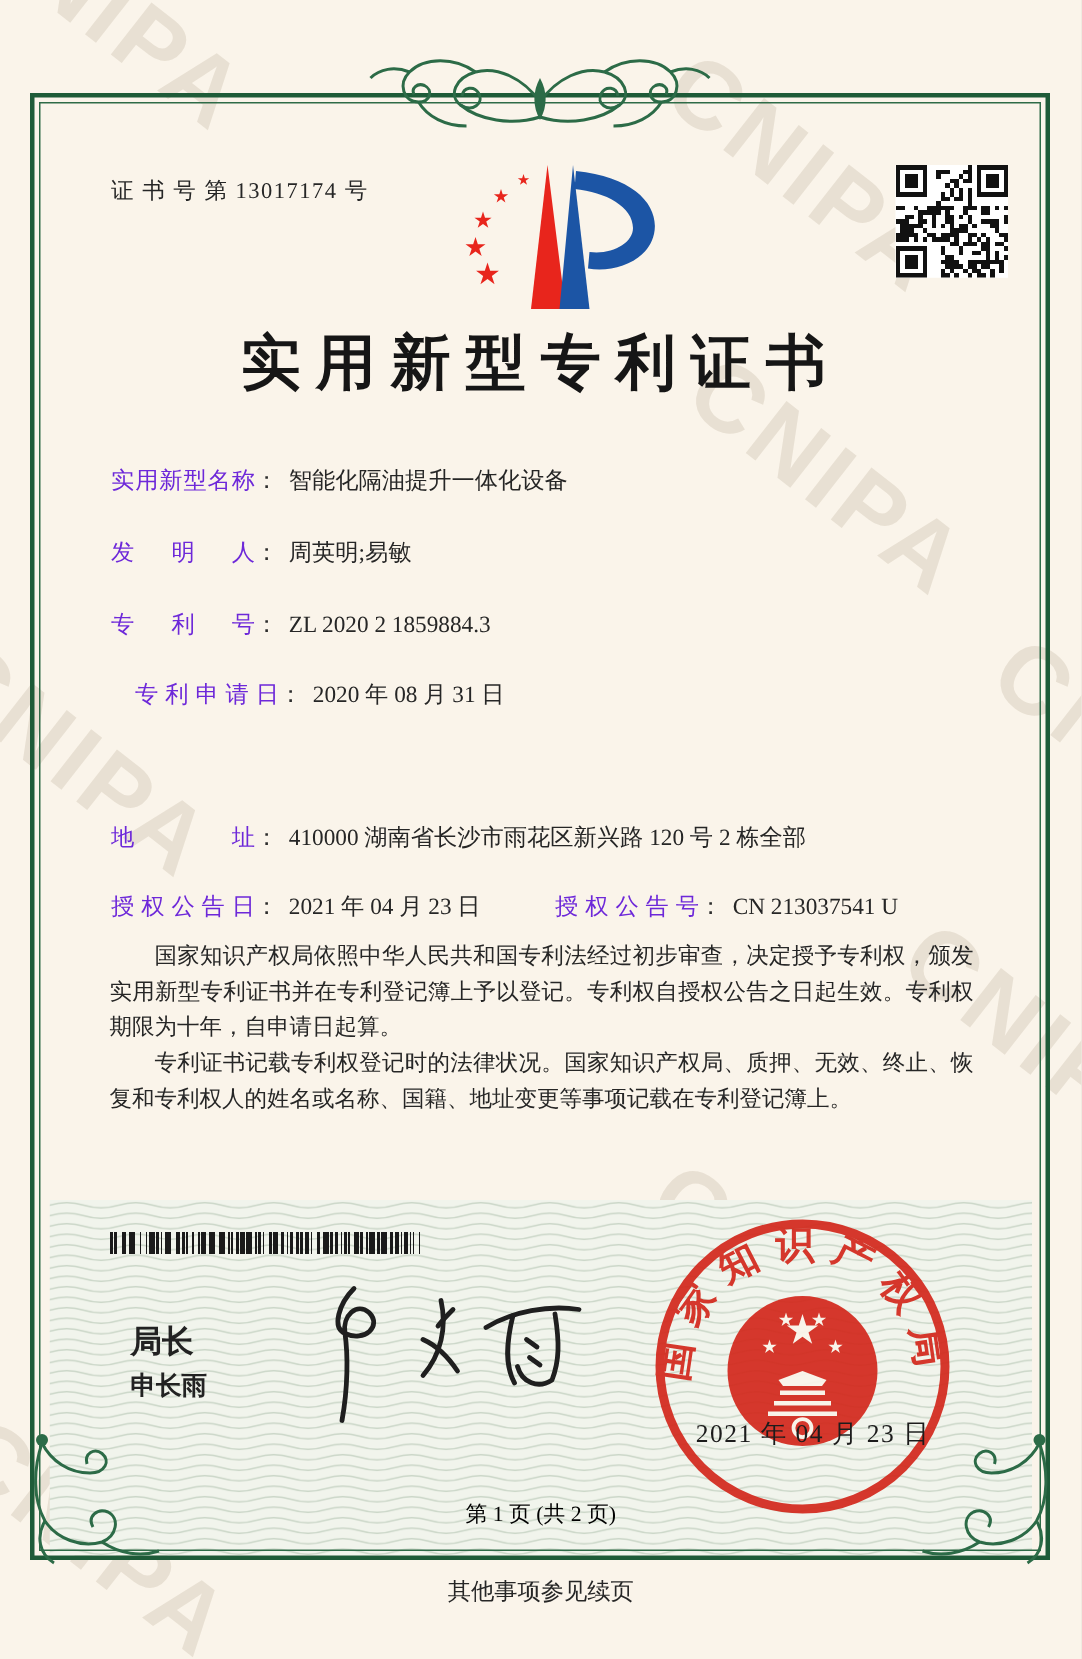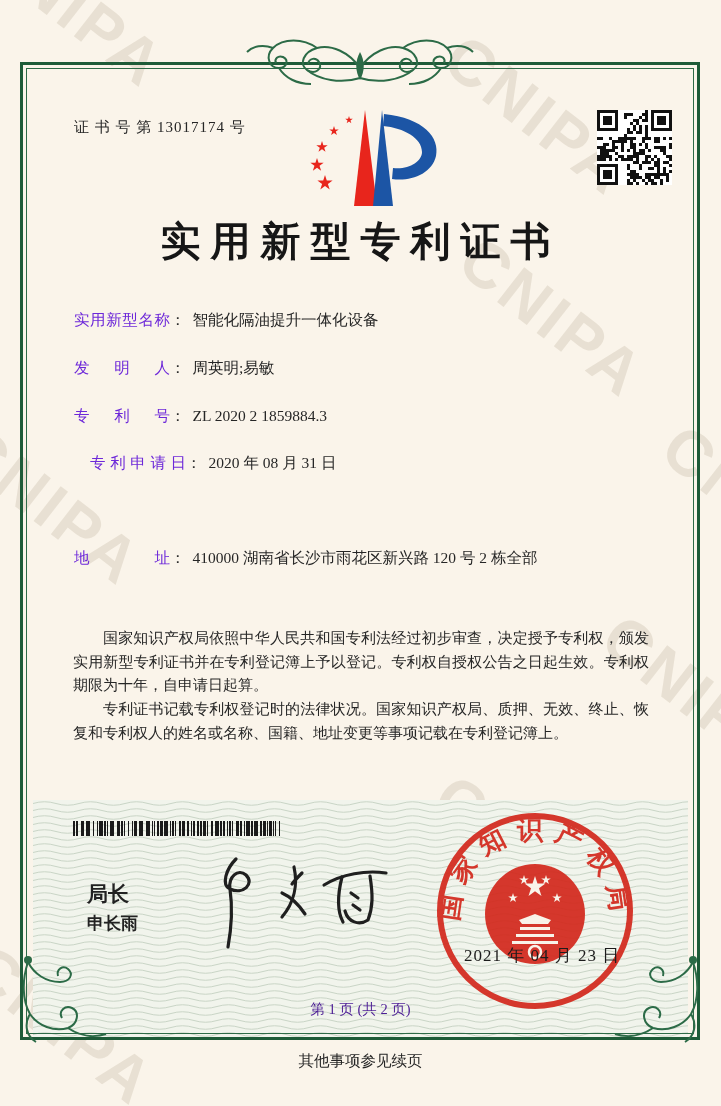--- a/index.html
+++ b/index.html
@@ -37,21 +37,21 @@
   .paras p{margin:0;font-size:15px;line-height:1.58;text-indent:2em;text-align:justify;color:#262626;}
   .barcode{position:absolute;left:73px;top:821px;width:207px;height:15px;}
   .sig-role{position:absolute;left:87px;top:880px;font-size:21px;font-weight:bold;color:#222;}
   .sig-name{position:absolute;left:87px;top:912px;font-size:17px;font-weight:bold;color:#222;}
   .sig-svg{position:absolute;left:190px;top:843px;width:215px;height:112px;}
   .seal{position:absolute;z-index:6;left:432px;top:808px;width:206px;height:206px;}
   .seal-date{
     position:absolute;z-index:7;left:452px;top:944px;width:180px;text-align:center;
     font-size:17px;letter-spacing:1px;color:#1c1c1c;white-space:nowrap;
   }
-  .page-info{position:absolute;left:0;right:0;top:1000px;text-align:center;font-size:14.5px;color:#4c1d95;z-index:5;}
+  .page-info{position:absolute;left:0;right:0;top:1000px;text-align:center;font-size:14.5px;color:#000000;z-index:5;}
   .cont-note{position:absolute;left:0;right:0;top:1051px;text-align:center;font-size:15.5px;color:#262626;z-index:5;}
 </style>
 </head>
 <body>
 
 <div class="page">
 
   <span class="wm" style="left:-35px;top:-30px;">CNIPA</span>
   <span class="wm" style="left:430px;top:78px;">CNIPA</span>
   <span class="wm" style="left:445px;top:280px;">CNIPA</span>
@@ -342,20 +342,26 @@
     </div>
     <div class="frow" style="top:406px;">
       <span class="flabel">专利号</span><span class="fcolon">：</span><span class="fval">ZL 2020 2 1859884.3</span>
     </div>
     <div class="frow" style="top:453px;margin-left:16px;">
       <span class="flabel">专利申请日</span><span class="fcolon">：</span><span class="fval">2020 年 08 月 31 日</span>
     </div>
     <div class="frow" style="top:548px;">
       <span class="flabel">地址</span><span class="fcolon">：</span><span class="fval">410000  湖南省长沙市雨花区新兴路 120 号 2 栋全部</span>
     </div>
+    <div class="frow" style="top:594px;">
+      <span class="flabel">授权公告日</span><span class="fcolon">：</span><span class="fval">2021 年 04 月 23 日</span>
+      <span class="frow2">
+        <span class="flabel">授权公告号</span><span class="fcolon">：</span><span class="fval">CN 213037541 U</span>
+      </span>
+    </div>
 
     <div class="paras">
       <p>国家知识产权局依照中华人民共和国专利法经过初步审查，决定授予专利权，颁发实用新型专利证书并在专利登记簿上予以登记。专利权自授权公告之日起生效。专利权期限为十年，自申请日起算。</p>
       <p>专利证书记载专利权登记时的法律状况。国家知识产权局、质押、无效、终止、恢复和专利权人的姓名或名称、国籍、地址变更等事项记载在专利登记簿上。</p>
     </div>
 
     <svg class="barcode" id="bc-svg" viewBox="0 0 207 15" preserveAspectRatio="none" shape-rendering="crispEdges" xmlns="http://www.w3.org/2000/svg">
         <rect x="0" y="0" width="2" height="15" fill="#1a1a1a"></rect>
         <rect x="3" y="0" width="2" height="15" fill="#1a1a1a"></rect>
         <rect x="8" y="0" width="3" height="15" fill="#1a1a1a"></rect>

